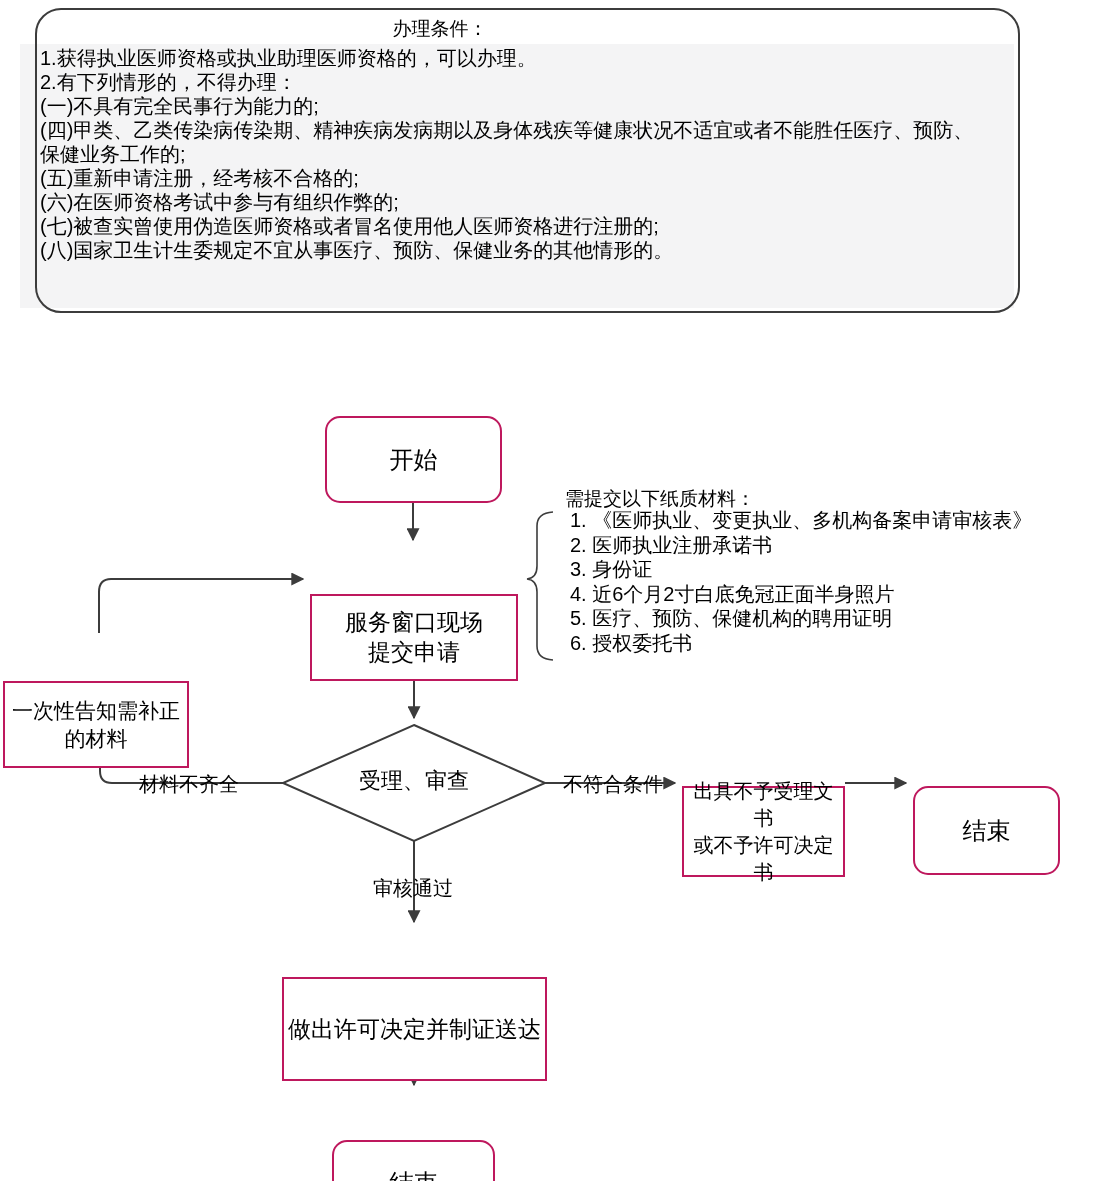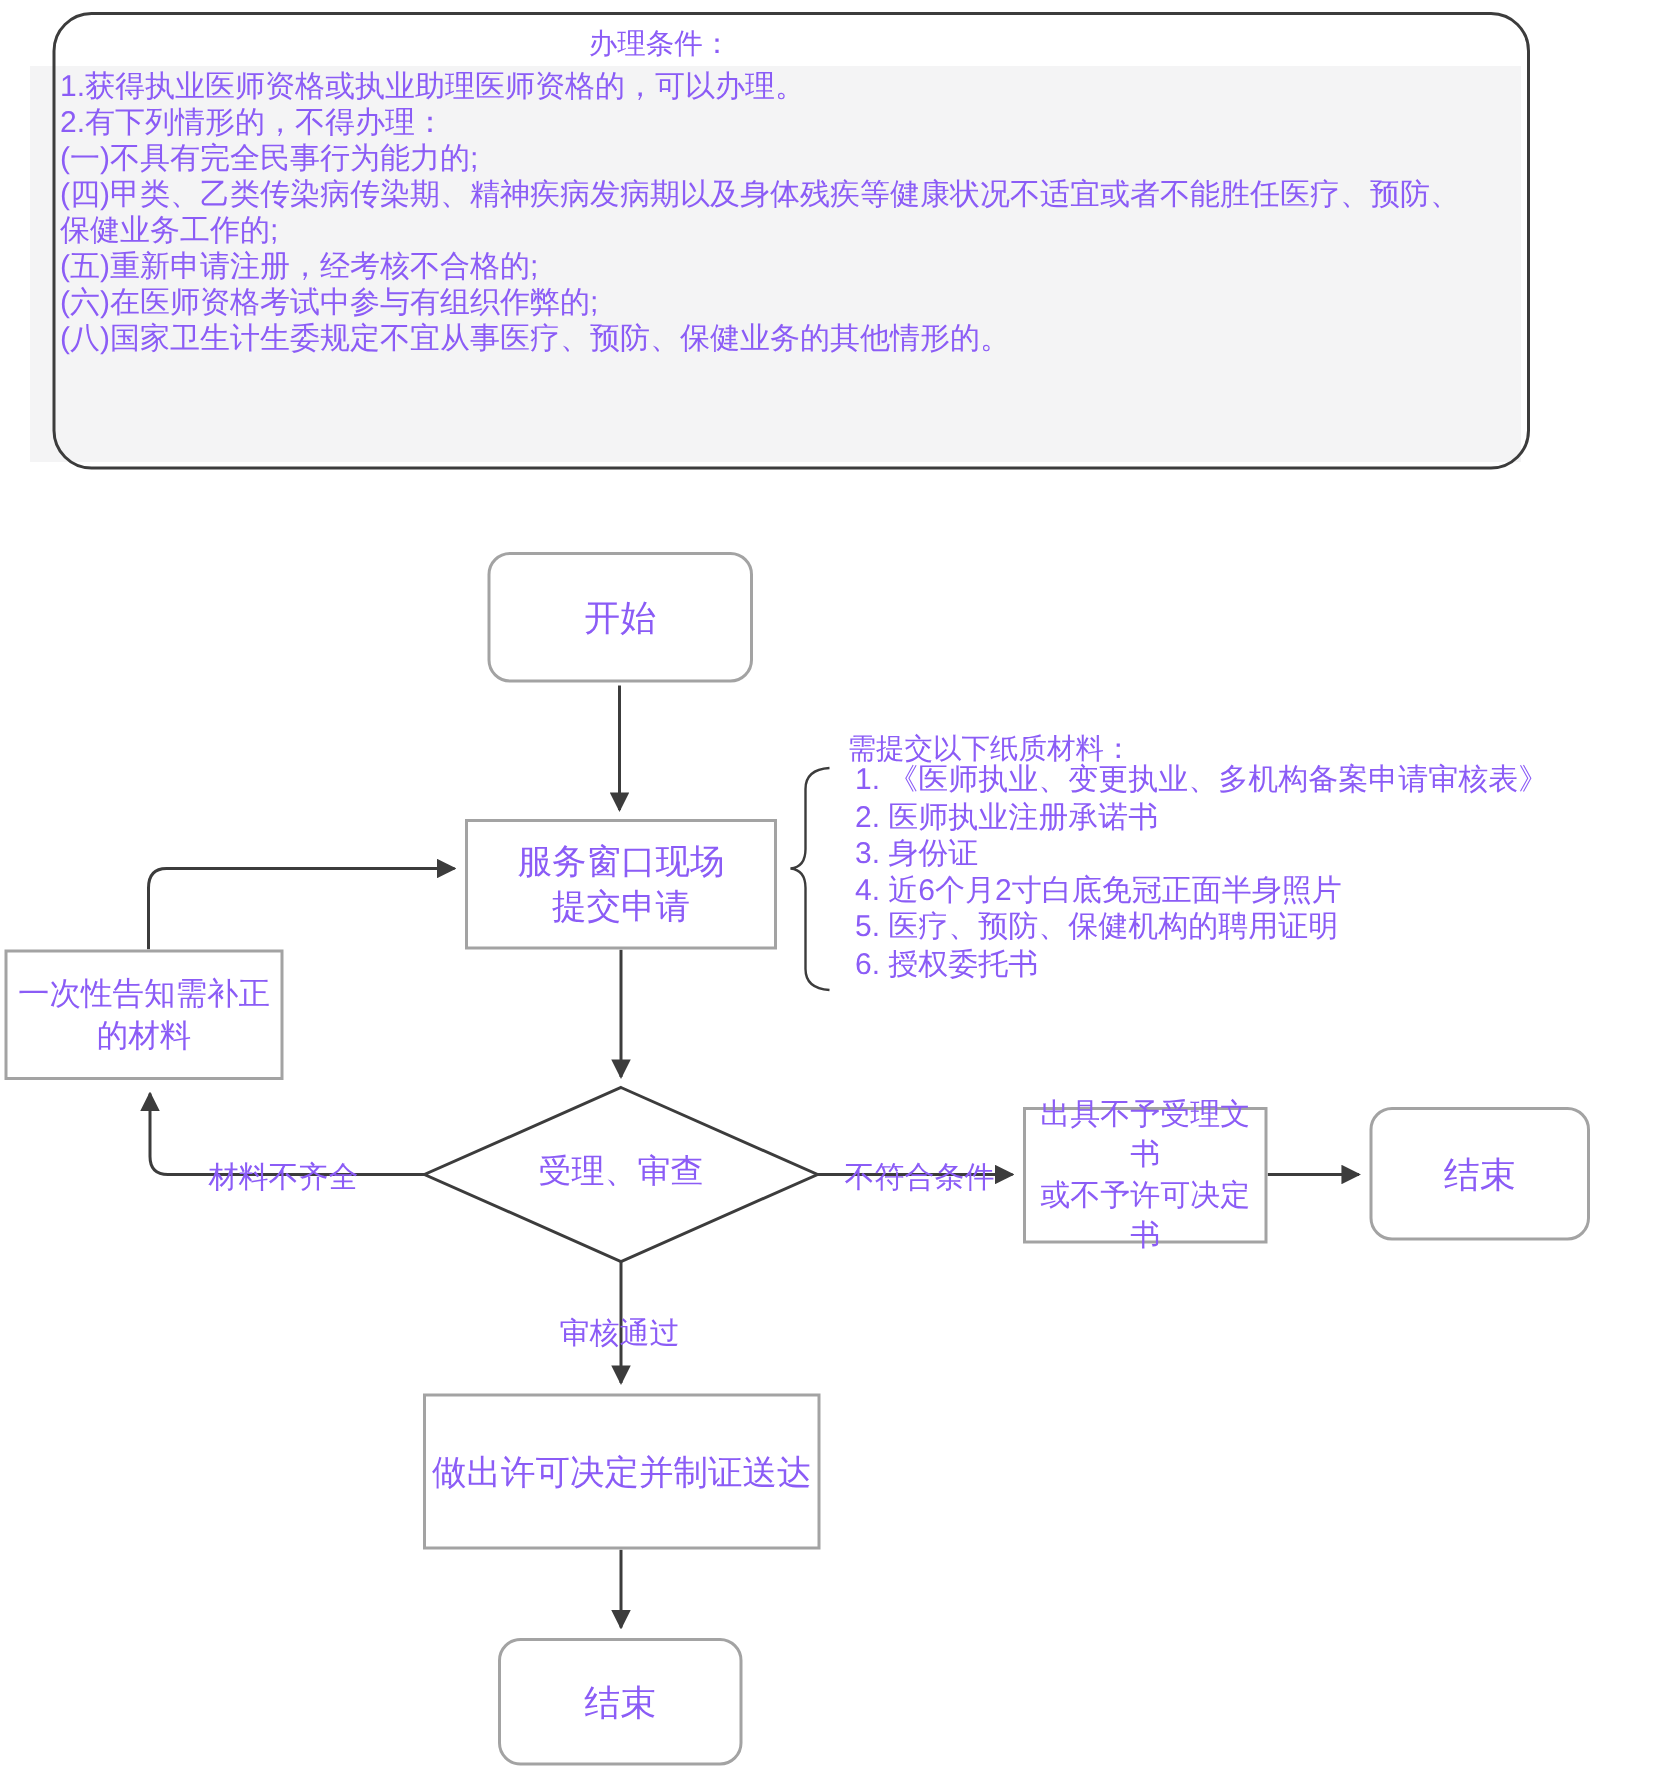--- a/index.html
+++ b/index.html
@@ -1,31 +1,31 @@
 <!DOCTYPE html>
 <html><head>
 <meta charset="utf-8">
 <style>
   html,body{margin:0;padding:0;background:#ffffff;}
   .canvas{
     position:relative;width:1107px;height:1181px;background:#ffffff;overflow:hidden;
-    font-family:"Liberation Sans","DejaVu Sans",sans-serif;color:#8b5cf6;
+    font-family:"Liberation Sans","DejaVu Sans",sans-serif;color:#000000;
   }
   
   .cond-gray{position:absolute;left:20px;top:44px;width:994px;height:264px;background:#f4f4f5;z-index:0;}
   .cond-border{position:absolute;left:35px;top:8px;width:981px;height:301px;border:2px solid #3c3c3c;border-radius:26px;background:transparent;z-index:1;}
   .cond-title{position:absolute;left:60px;top:16px;width:760px;text-align:center;font-size:19px;z-index:2;}
   .cond-lines{position:absolute;left:40px;top:46px;width:950px;font-size:20px;line-height:24px;z-index:2;}
   .cond-line{white-space:normal;}
   
   .wires{position:absolute;left:0;top:0;width:1107px;height:1181px;z-index:2;}
   
   .node{
     position:absolute;display:flex;align-items:center;justify-content:center;text-align:center;
-    border:2px solid #a3a3a3;background:#ffffff;white-space:pre-line;z-index:3;box-sizing:border-box;
+    border:2px solid #be185d;background:#ffffff;white-space:pre-line;z-index:3;box-sizing:border-box;margin-top:48px;
   }
   .terminal{border-radius:15px;font-size:24px;}
   .n-start{left:325px;top:368px;width:177px;height:87px;}
   .n-submit{left:310px;top:546px;width:208px;height:87px;font-size:23px;line-height:1.3;}
   .n-notify{left:3px;top:633px;width:186px;height:87px;font-size:21px;line-height:1.3;}
   .n-refuse{left:682px;top:738px;width:163px;height:91px;font-size:20px;line-height:1.35;}
   .n-end-right{left:913px;top:738px;width:147px;height:89px;}
   .n-decide{left:282px;top:929px;width:265px;height:104px;font-size:23px;}
   .n-end-bottom{left:332px;top:1092px;width:163px;height:85px;}
   .diamond-label{position:absolute;left:314px;top:766px;width:200px;text-align:center;font-size:22px;z-index:3;}
@@ -47,20 +47,21 @@
   <div class="cond-gray"></div>
   <div class="cond-border"></div>
   <div class="cond-title">办理条件：</div>
   <div class="cond-lines">
     <div class="cond-line">1.获得执业医师资格或执业助理医师资格的，可以办理。</div>
     <div class="cond-line">2.有下列情形的，不得办理：</div>
     <div class="cond-line">(一)不具有完全民事行为能力的;</div>
     <div class="cond-line">(四)甲类、乙类传染病传染期、精神疾病发病期以及身体残疾等健康状况不适宜或者不能胜任医疗、预防、保健业务工作的;</div>
     <div class="cond-line">(五)重新申请注册，经考核不合格的;</div>
     <div class="cond-line">(六)在医师资格考试中参与有组织作弊的;</div>
+    <div class="cond-line">(七)被查实曾使用伪造医师资格或者冒名使用他人医师资格进行注册的;</div>
     <div class="cond-line">(八)国家卫生计生委规定不宜从事医疗、预防、保健业务的其他情形的。</div>
   </div>
 
   <svg class="wires" viewBox="0 0 1107 1181" xmlns="http://www.w3.org/2000/svg">
     <defs>
       <marker id="arr" viewBox="0 0 10 10" refX="9" refY="5" markerWidth="6.5" markerHeight="6.5" orient="auto-start-reverse">
         <path d="M0,0 L10,5 L0,10 z" fill="#3c3c3c"></path>
       </marker>
     </defs>
     <g stroke="#3c3c3c" stroke-width="2" fill="none">

